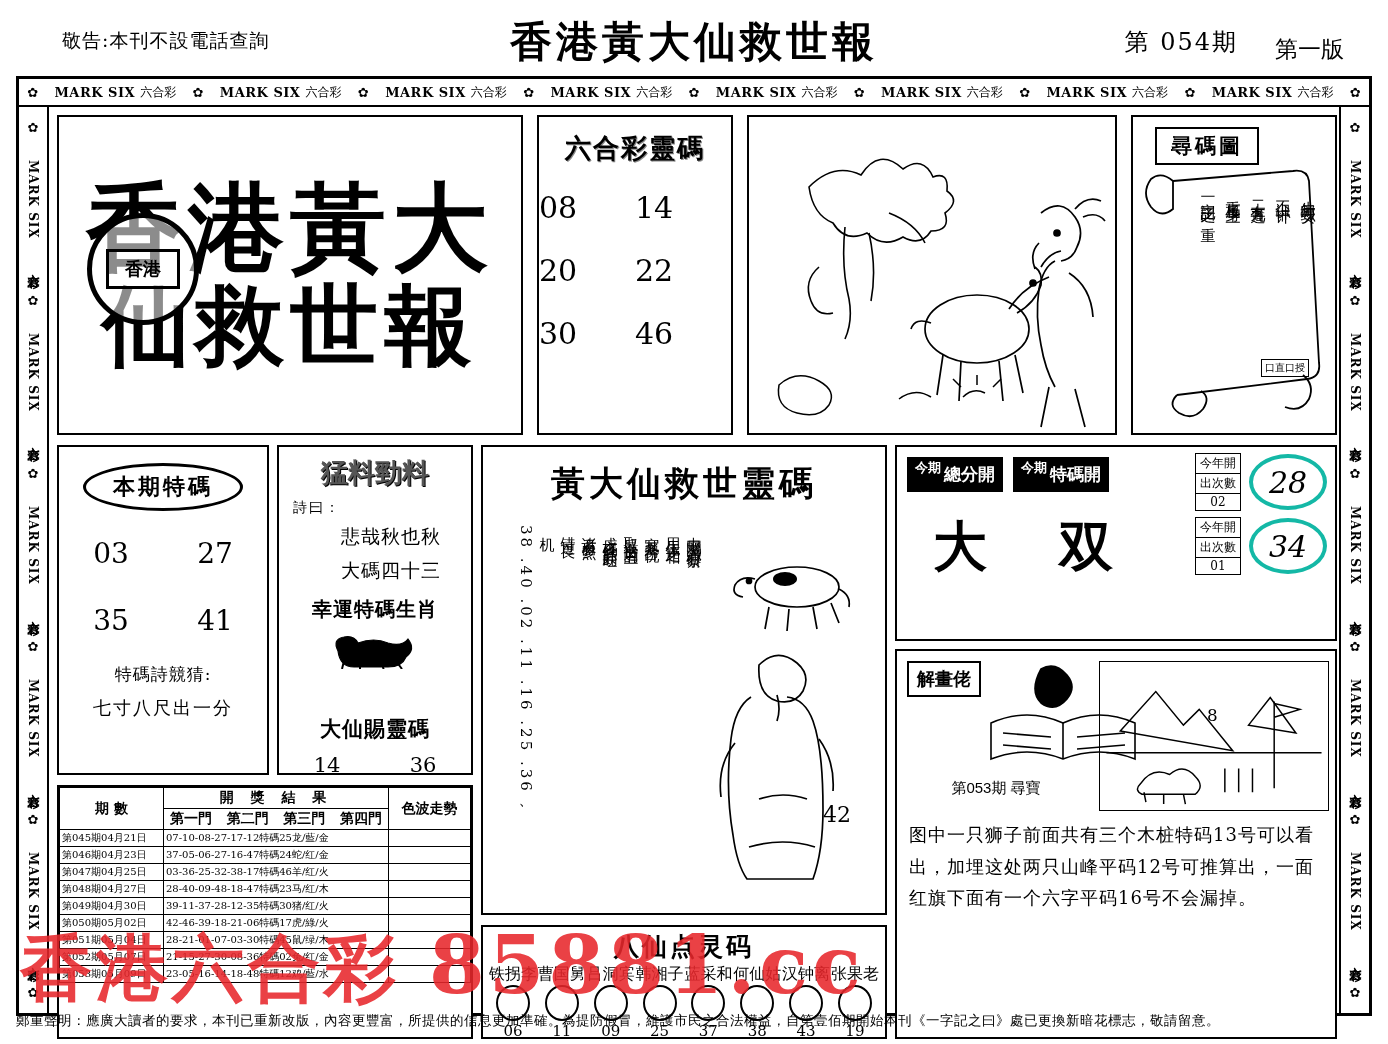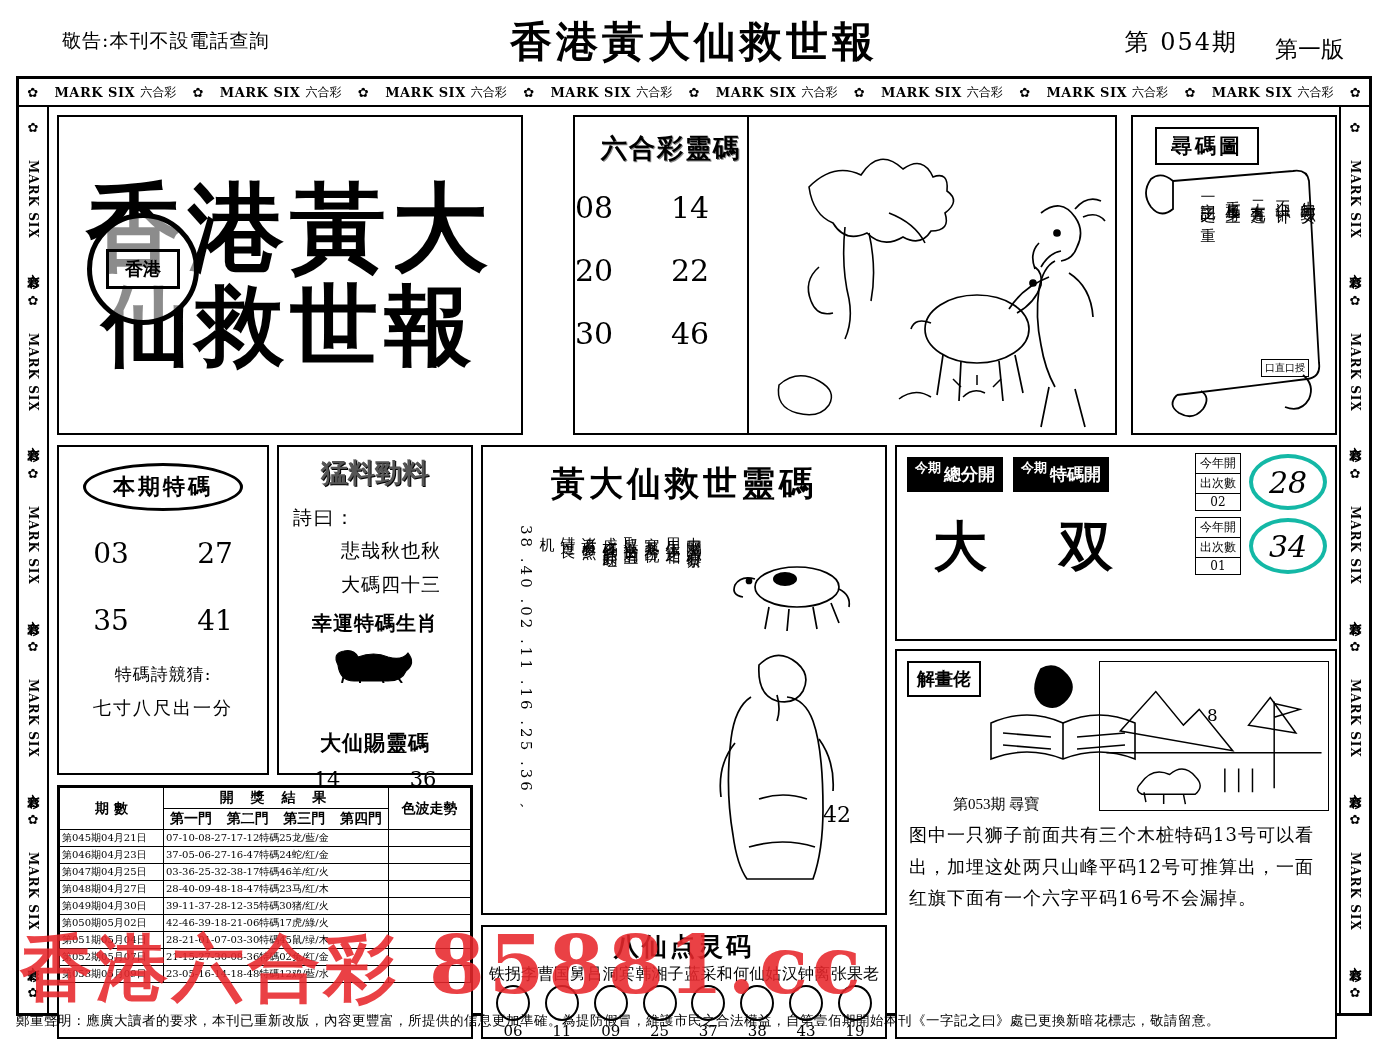--- a/index.html
+++ b/index.html
@@ -90,21 +90,21 @@
     display: flex; align-items: center; justify-content: center;
     font-family: "DejaVu Serif", serif; font-weight: bold; font-size: 20px;
     background: rgba(255,255,255,.55);
   }
   .seal .inner {
     width: 74px; height: 40px; border: 3px solid #000;
     display: flex; align-items: center; justify-content: center; font-size: 18px;
   }
 
   
-  #numBox { left: 488px; top: 8px; width: 196px; height: 320px; margin-left: 36px; }
+  #numBox { left: 488px; top: 8px; width: 196px; height: 320px; }
   .numbox-title {
     text-align: center; font-family: "DejaVu Serif", serif; font-weight: bold;
     font-size: 26px; padding-top: 14px; letter-spacing: 2px;
     text-shadow: 1px 1px 0 #888;
   }
   .numgrid {
     display: grid; grid-template-columns: 1fr 1fr; row-gap: 28px;
     margin-top: 24px; text-align: left;
     font-family: "DejaVu Serif", serif; font-size: 30px;
   }
@@ -149,21 +149,21 @@
   }
 
   
   #poemBox { left: 228px; top: 338px; width: 196px; height: 330px; }
   .poem-head {
     text-align: center; font-family: "DejaVu Serif", serif; font-weight: bold;
     font-size: 27px; padding-top: 8px; color: #555;
     text-shadow: 1px 1px 0 #000;
   }
   .poem-line { text-align: left; padding-left: 14px; font-family: "DejaVu Serif", serif;
-    font-size: 19px; margin-top: 14px; letter-spacing: 2px; }
+    font-size: 14px; margin-top: 8px; letter-spacing: 2px; }
   .poem-body { text-align: center; font-family: "DejaVu Serif", serif;
     font-size: 19px; margin-top: 6px; line-height: 1.45; letter-spacing: 1px; padding-left: 32px; }
   .poem-sub { text-align: center; font-family: "DejaVu Serif", serif; font-weight: bold;
     font-size: 20px; margin-top: 12px; letter-spacing: 1px; }
   .poem-sub2 { text-align: center; font-family: "DejaVu Serif", serif; font-weight: bold;
     font-size: 21px; margin-top: 46px; letter-spacing: 1px; }
   .poem-nums { display: flex; justify-content: space-around; margin-top: 10px;
     font-family: "DejaVu Serif", serif; font-size: 21px; }
 
   
@@ -201,22 +201,22 @@
   }
 
   
   #explainBox { left: 846px; top: 542px; width: 442px; height: 390px; }
   .explain-tag {
     position: absolute; left: 10px; top: 10px; border: 2px solid #000;
     padding: 6px 8px; font-family: "DejaVu Serif", serif; font-weight: bold;
     font-size: 18px; line-height: 1.1; text-align: center;
   }
   .explain-cap {
-    position: absolute; left: 14px; top: 144px; width: 170px; text-align: center;
-    font-family: Liberation Serif, serif; font-size: 15px;
+    position: absolute; left: 14px; top: 128px; width: 170px; text-align: center;
+    font-family: Liberation Sans, sans-serif; font-size: 15px;
   }
   .explain-text {
     position: absolute; left: 12px; top: 168px; width: 418px;
     font-family: "DejaVu Serif", serif; font-size: 18px; line-height: 1.75;
     letter-spacing: 1px;
   }
 
   
   #tableBox { left: 8px; top: 678px; width: 416px; height: 254px; }
   table.results { width: 100%; border-collapse: collapse; font-family: "DejaVu Serif", serif; }

